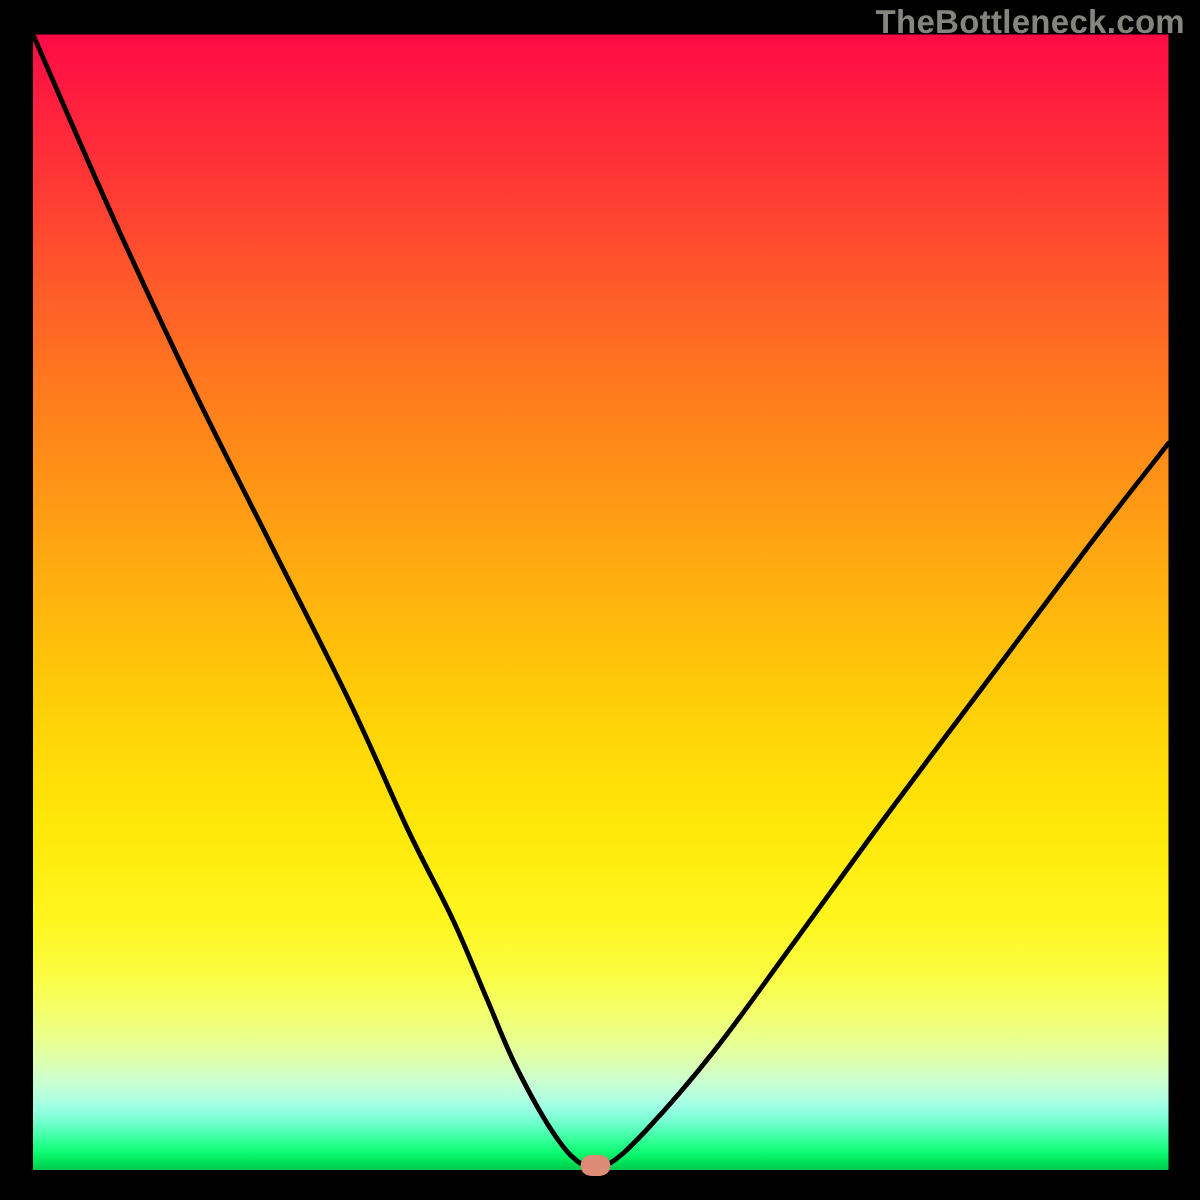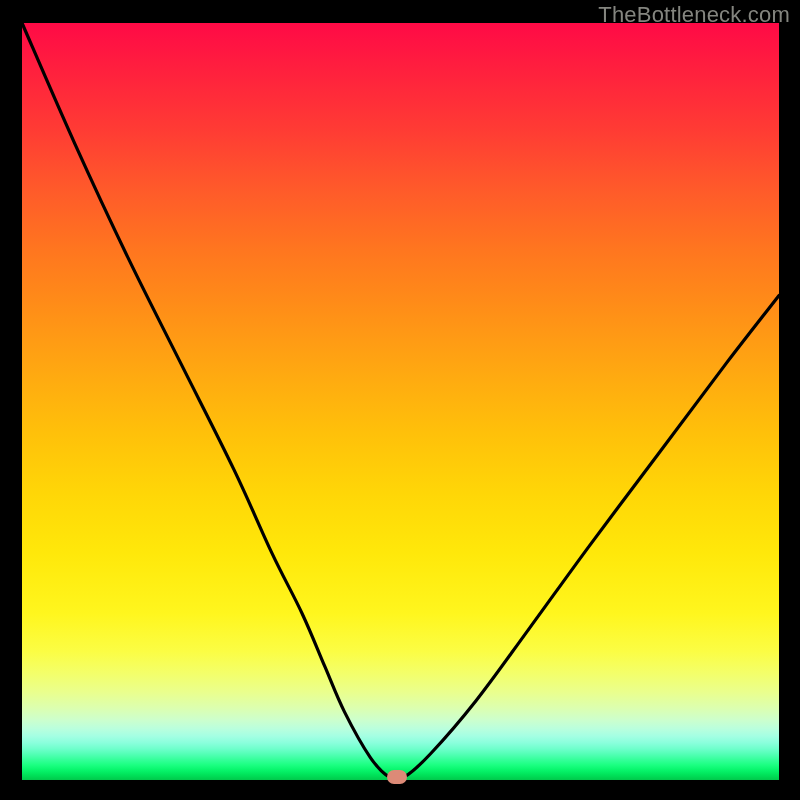--- a/index.html
+++ b/index.html
@@ -51,21 +51,21 @@
       #00e35a 99.3%,
       #00c94b 100%
     );
   }
   .attrib {
     position: absolute;
     top: 2px;
     right: 10px;
     color: #84857f;
     font-size: 22px;
-    font-weight: 400;
+    font-weight: 700;
     letter-spacing: 0.2px;
     z-index: 5;
   }
   svg.curve {
     position: absolute;
     left: 0;
     top: 0;
     width: 757px;
     height: 757px;
     overflow: visible;

